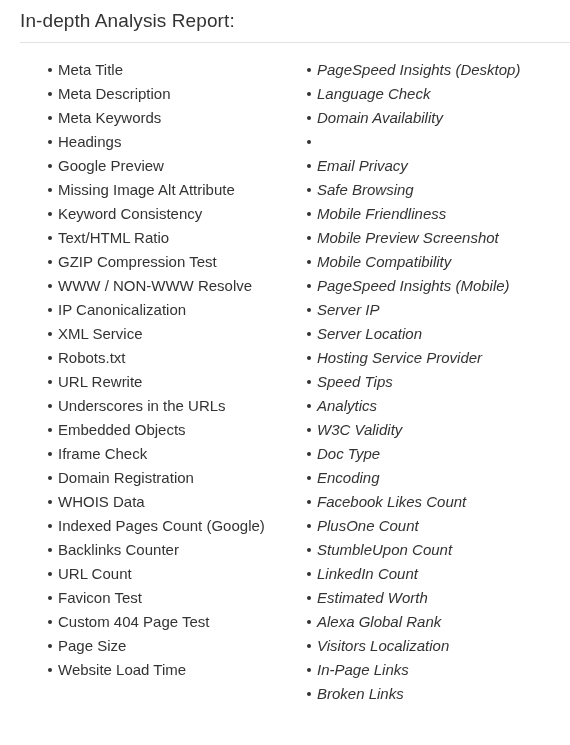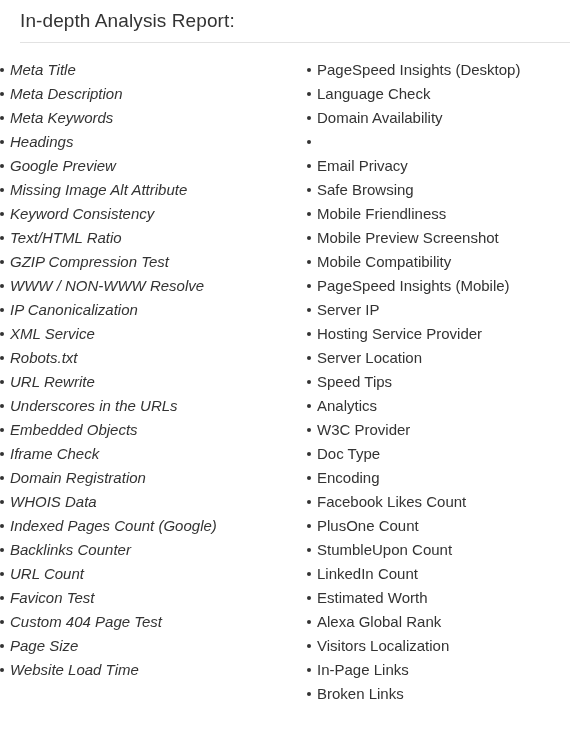--- a/index.html
+++ b/index.html
@@ -49,25 +49,26 @@
     display: flex;
     flex-direction: row;
     align-items: flex-start;
   }
   .col {
     box-sizing: border-box;
     flex: 0 0 auto;
   }
   .col-left {
     width: 290px;
-    font-style: italic;
+    padding-left: 48px;
   }
   .col-right {
     width: 280px;
     padding-left: 17px;
+    font-style: italic;
   }
   ul.check-list {
     list-style: none;
     margin: 0;
     padding: 0;
   }
   ul.check-list > li {
     position: relative;
     margin: 0;
     padding: 0 0 0 10px;
@@ -138,25 +139,25 @@
           <li><span class="bullet-dot"></span><span class="item-label">Language Check</span></li>
           <li><span class="bullet-dot"></span><span class="item-label">Domain Availability</span></li>
           <li><span class="bullet-dot"></span></li>
           <li><span class="bullet-dot"></span><span class="item-label">Email Privacy</span></li>
           <li><span class="bullet-dot"></span><span class="item-label">Safe Browsing</span></li>
           <li><span class="bullet-dot"></span><span class="item-label">Mobile Friendliness</span></li>
           <li><span class="bullet-dot"></span><span class="item-label">Mobile Preview Screenshot</span></li>
           <li><span class="bullet-dot"></span><span class="item-label">Mobile Compatibility</span></li>
           <li><span class="bullet-dot"></span><span class="item-label">PageSpeed Insights (Mobile)</span></li>
           <li><span class="bullet-dot"></span><span class="item-label">Server IP</span></li>
+          <li><span class="bullet-dot"></span><span class="item-label">Server Location</span></li>
           <li><span class="bullet-dot"></span><span class="item-label">Hosting Service Provider</span></li>
-          <li><span class="bullet-dot"></span><span class="item-label">Server Location</span></li>
           <li><span class="bullet-dot"></span><span class="item-label">Speed Tips</span></li>
           <li><span class="bullet-dot"></span><span class="item-label">Analytics</span></li>
-          <li><span class="bullet-dot"></span><span class="item-label">W3C Provider</span></li>
+          <li><span class="bullet-dot"></span><span class="item-label">W3C Validity</span></li>
           <li><span class="bullet-dot"></span><span class="item-label">Doc Type</span></li>
           <li><span class="bullet-dot"></span><span class="item-label">Encoding</span></li>
           <li><span class="bullet-dot"></span><span class="item-label">Facebook Likes Count</span></li>
           <li><span class="bullet-dot"></span><span class="item-label">PlusOne Count</span></li>
           <li><span class="bullet-dot"></span><span class="item-label">StumbleUpon Count</span></li>
           <li><span class="bullet-dot"></span><span class="item-label">LinkedIn Count</span></li>
           <li><span class="bullet-dot"></span><span class="item-label">Estimated Worth</span></li>
           <li><span class="bullet-dot"></span><span class="item-label">Alexa Global Rank</span></li>
           <li><span class="bullet-dot"></span><span class="item-label">Visitors Localization</span></li>
           <li><span class="bullet-dot"></span><span class="item-label">In-Page Links</span></li>

